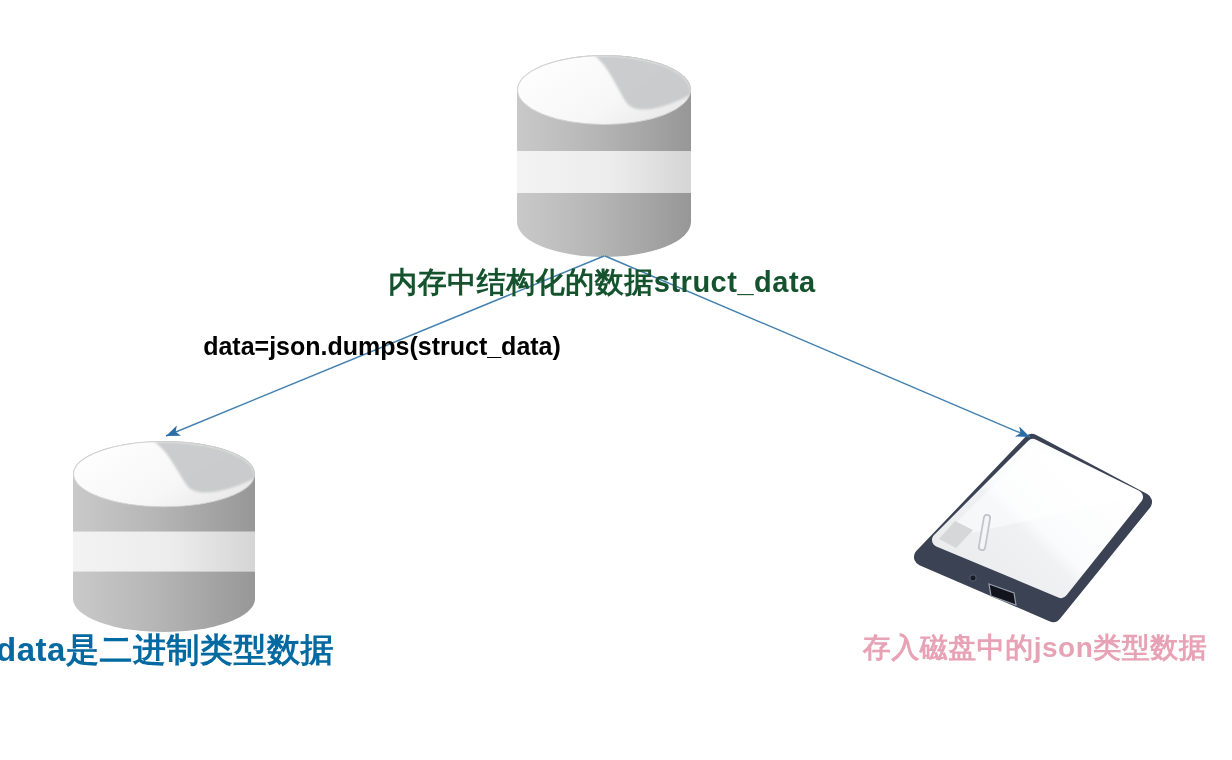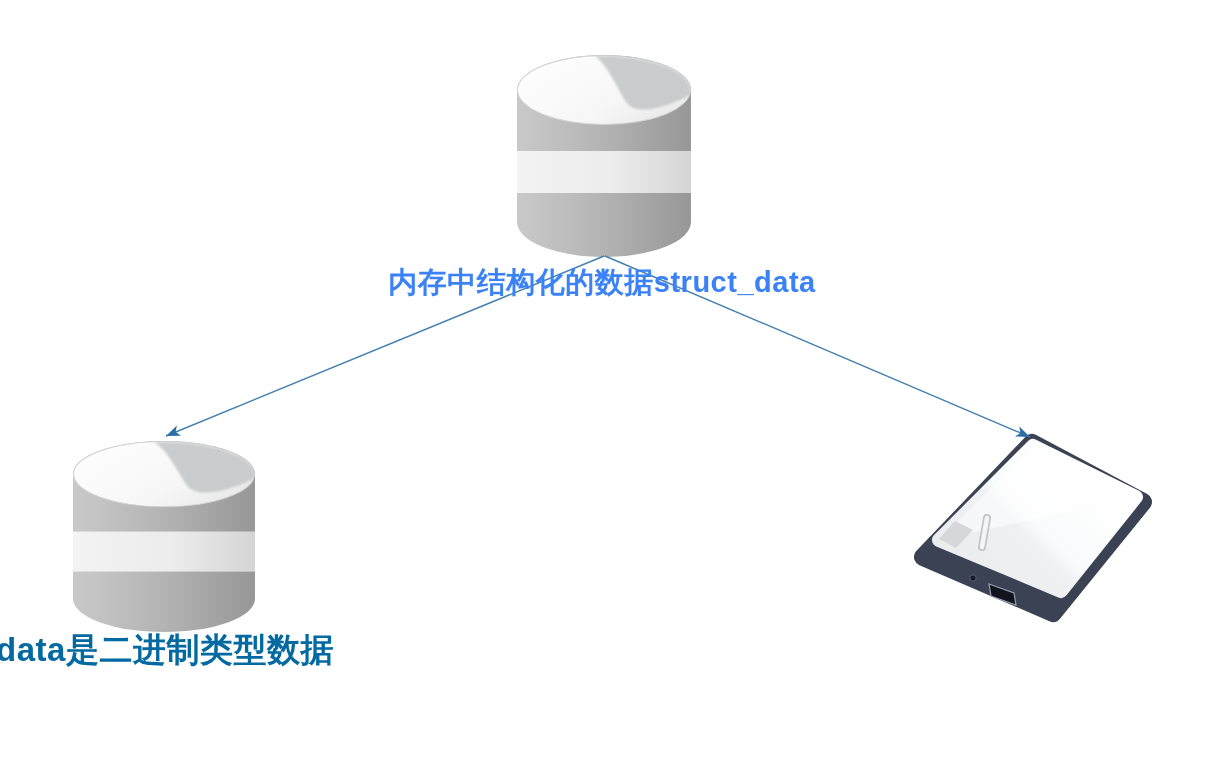--- a/index.html
+++ b/index.html
@@ -20,21 +20,21 @@
     letter-spacing: 0.5px;
   }
   .edge-label {
     position: absolute;
     white-space: nowrap;
     transform: translateX(-50%);
     font-weight: 700;
     font-size: 25px;
     color: #000000;
   }
-  #label-memory { left: 602px; top: 263px; font-size: 29px; color: #3b82f6; }
+  #label-memory { left: 602px; top: 263px; font-size: 29px; color: #14532d; }
   #label-binary { left: 165px; top: 628px; font-size: 33px; color: #0369a1; }
   #label-disk   { left: 1035px; top: 629px; font-size: 28px; color: #e8a2b6; }
   #edge-label-dumps { left: 382px; top: 332px; }
   #edge-label-dump  { left: 818px; top: 332px; }
   #arrows-layer { left: 0; top: 0; z-index: 1; }
   .node-label, .edge-label { z-index: 2; }
   svg.icon { z-index: 0; }
 </style>
 </head>
 <body>
@@ -148,18 +148,20 @@
     <line x1="84" y1="97" x2="79" y2="126" stroke="#c2c5c8" stroke-width="8" stroke-linecap="round"></line>
     <line x1="84" y1="97" x2="79" y2="126" stroke="#f4f5f6" stroke-width="4.5" stroke-linecap="round"></line>
 
     <path d="M86,163 L111,172 L113,184 L88,175 Z" fill="#11141c" stroke="#97a0af" stroke-width="1.2"></path>
 
     <circle cx="70" cy="157" r="3.2" fill="#171c28" stroke="#5b6376" stroke-width="1"></circle>
   </svg>
 
   <div id="label-memory" class="node-label">内存中结构化的数据struct_data</div>
 
+  <div id="edge-label-dumps" class="edge-label">data=json.dumps(struct_data)</div>
 
 
   <div id="label-binary" class="node-label">data是二进制类型数据</div>
 
+  <div id="label-disk" class="node-label">存入磁盘中的json类型数据</div>
 
 </div>
 
 </body></html>

